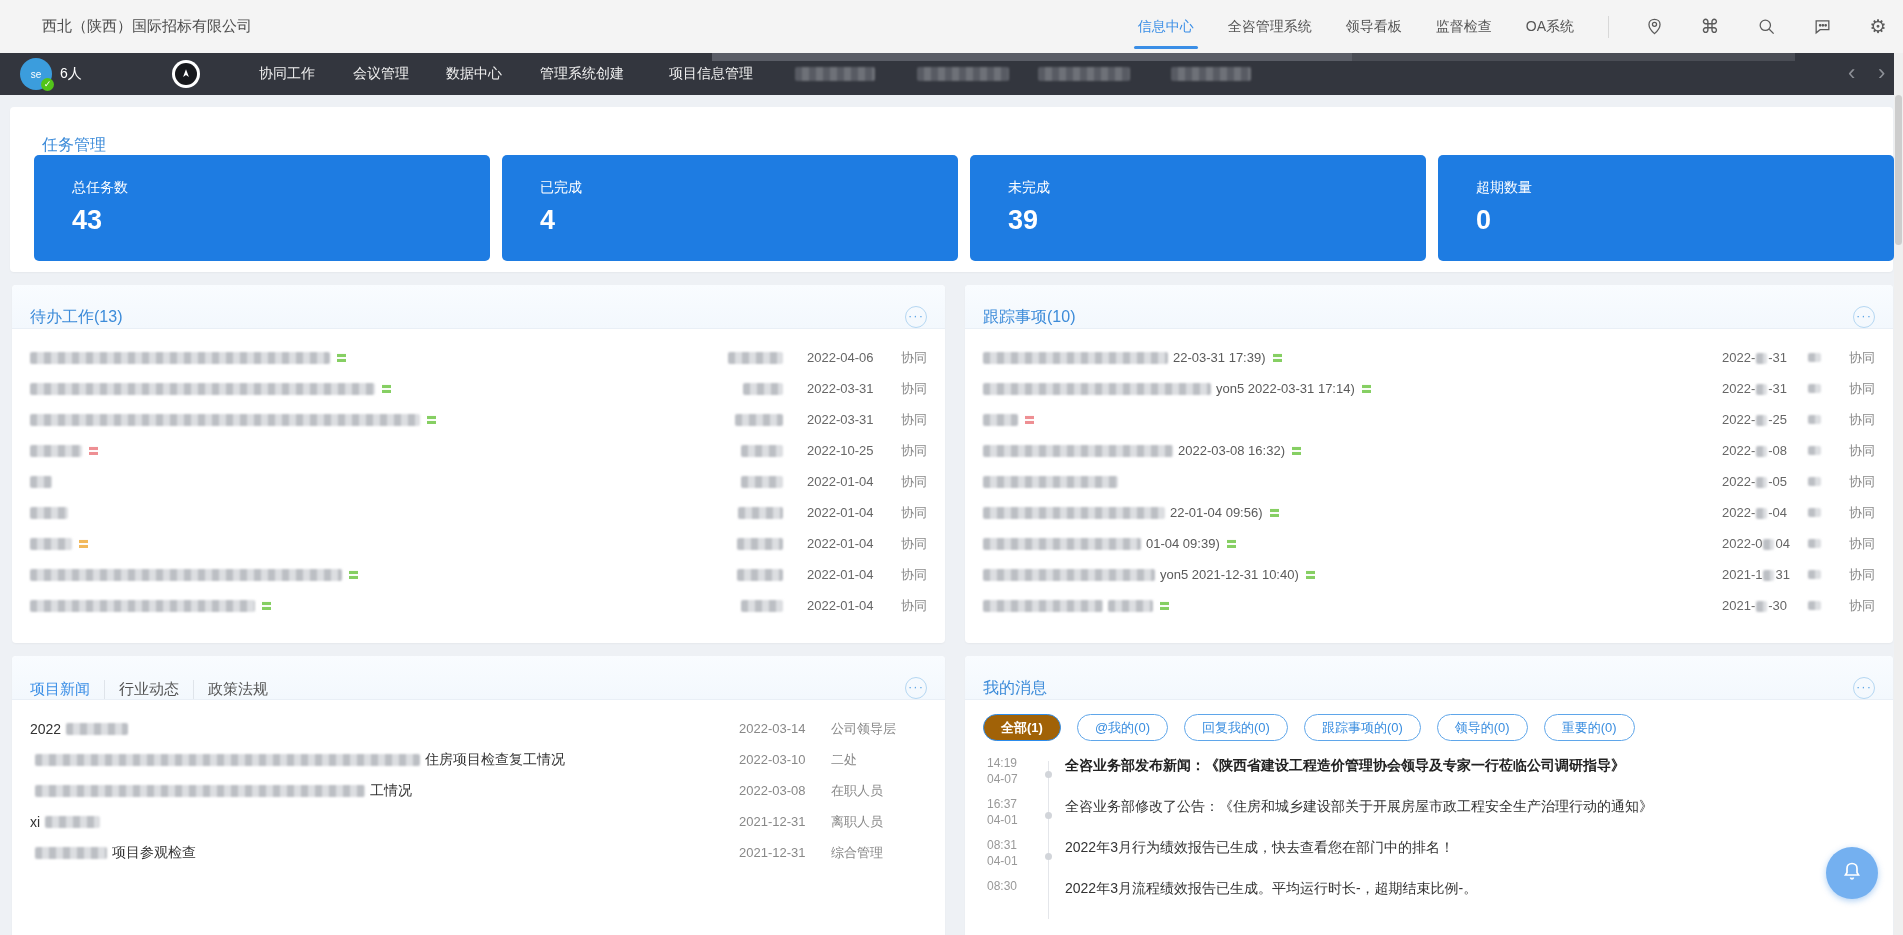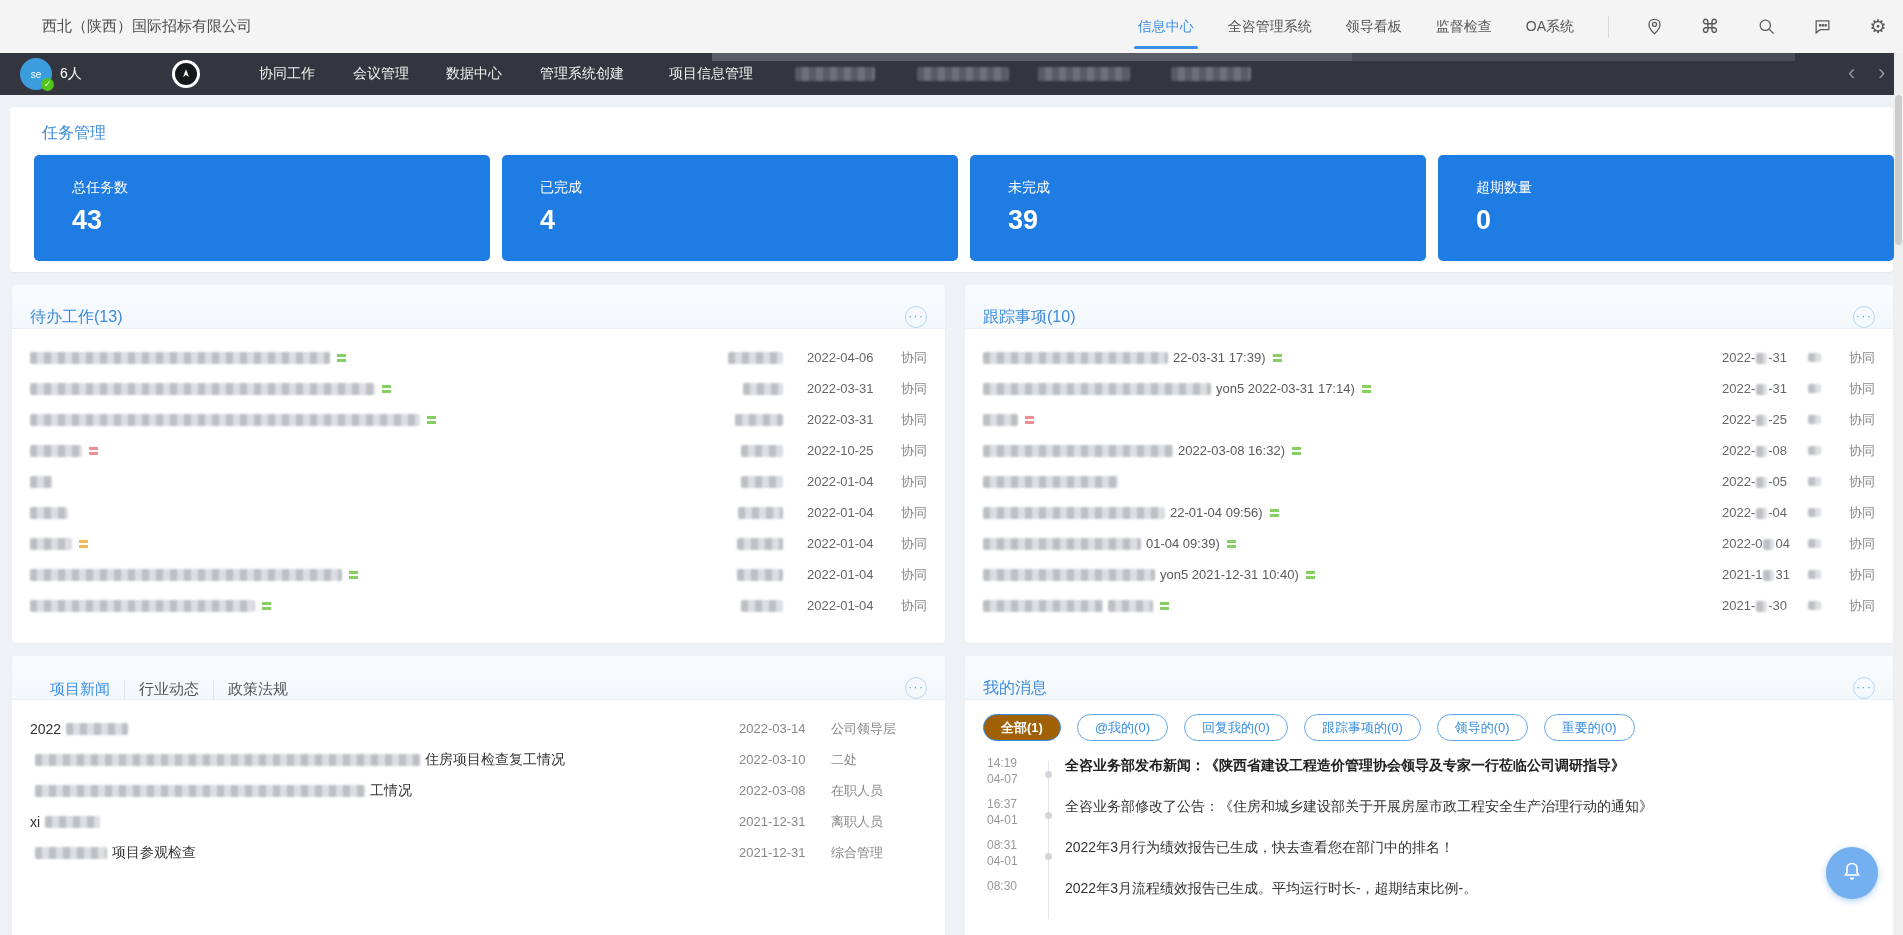--- a/index.html
+++ b/index.html
@@ -38,21 +38,21 @@
   .chev{position:absolute;top:6px;color:#8d9097;font-size:22px;cursor:pointer;line-height:28px;}
   
   .bb{display:inline-block;height:12px;border-radius:2px;vertical-align:middle;filter:blur(1.2px);
     background-image:repeating-linear-gradient(90deg,#bcbfc4 0 7px,#dcdee1 7px 14px),
       repeating-linear-gradient(0deg,rgba(255,255,255,.35) 0 5px,rgba(0,0,0,.07) 5px 10px);}
   .bb.mon{width:11px;height:11px;margin:0 1px;}
   .bb.tiny{width:13px;height:9px;}
   
   .tasks{position:absolute;left:10px;top:107px;width:1883px;height:165px;background:#fff;border-radius:4px;
     box-shadow:0 1px 2px rgba(0,0,0,.04);}
-  .tasks-title{position:absolute;left:32px;top:16px;font-size:16px;color:#3c8bd9;}
+  .tasks-title{position:absolute;left:32px;top:28px;font-size:16px;color:#3c8bd9;}
   .tcard{position:absolute;top:48px;width:456px;height:106px;background:#1e7ce2;border-radius:5px;color:#fff;
     padding:24px 0 0 38px;cursor:pointer;}
   .tcard .lbl{font-size:14px;}
   .tcard .val{font-size:27px;font-weight:bold;margin-top:8px;}
   
   .panel{position:absolute;background:#fff;border-radius:4px;box-shadow:0 1px 2px rgba(0,0,0,.04);}
   .panel-hd{height:44px;display:flex;align-items:flex-end;justify-content:space-between;padding:0 18px;
     background:linear-gradient(#f9fcff,#f3f8fd);border-bottom:1px solid #e9eff6;border-radius:4px 4px 0 0;}
   .panel-title{color:#3c8bd9;font-size:16px;}
   .more-btn{width:22px;height:22px;border:1px solid #b5d7f2;border-radius:50%;color:#5ea6e6;font-size:13px;
@@ -71,21 +71,21 @@
     background-color:#86cf63;
     background-image:repeating-linear-gradient(180deg,rgba(255,255,255,0) 0 3px,rgba(255,255,255,.95) 3px 4.5px);
     background-clip:content-box;padding:3px 2px;}
   .doc-green{background-color:#86cf63;}
   .doc-red{background-color:#ee8f93;}
   .doc-orange{background-color:#f2b95c;}
   
   .tabs{display:flex;align-items:center;gap:0;}
   .tab{font-size:15px;color:#555;cursor:pointer;padding:0 14px;position:relative;}
   .tab:first-child{padding-left:0;}
-  .tab.active{color:#3a8ee6;margin-left:20px;}
+  .tab.active{color:#3a8ee6;}
   .tab + .tab{border-left:1px solid #dfe4ea;}
   .ntext{color:#333;font-size:14px;white-space:nowrap;}
   .ndate{width:92px;color:#888;}
   .ncat{width:96px;color:#888;}
   .news-rows .lrow{color:#333;}
   
   .pills{display:flex;align-items:center;gap:16px;padding:14px 18px 6px 18px;}
   .pill{height:27px;border-radius:14px;padding:0 17px;font-size:13px;line-height:25px;cursor:pointer;
     border:1px solid #5fa6ea;color:#3a8ee0;background:#fff;}
   .pill.active{background:#a16207;border-color:#2b8ced;color:#fff;font-weight:bold;}

